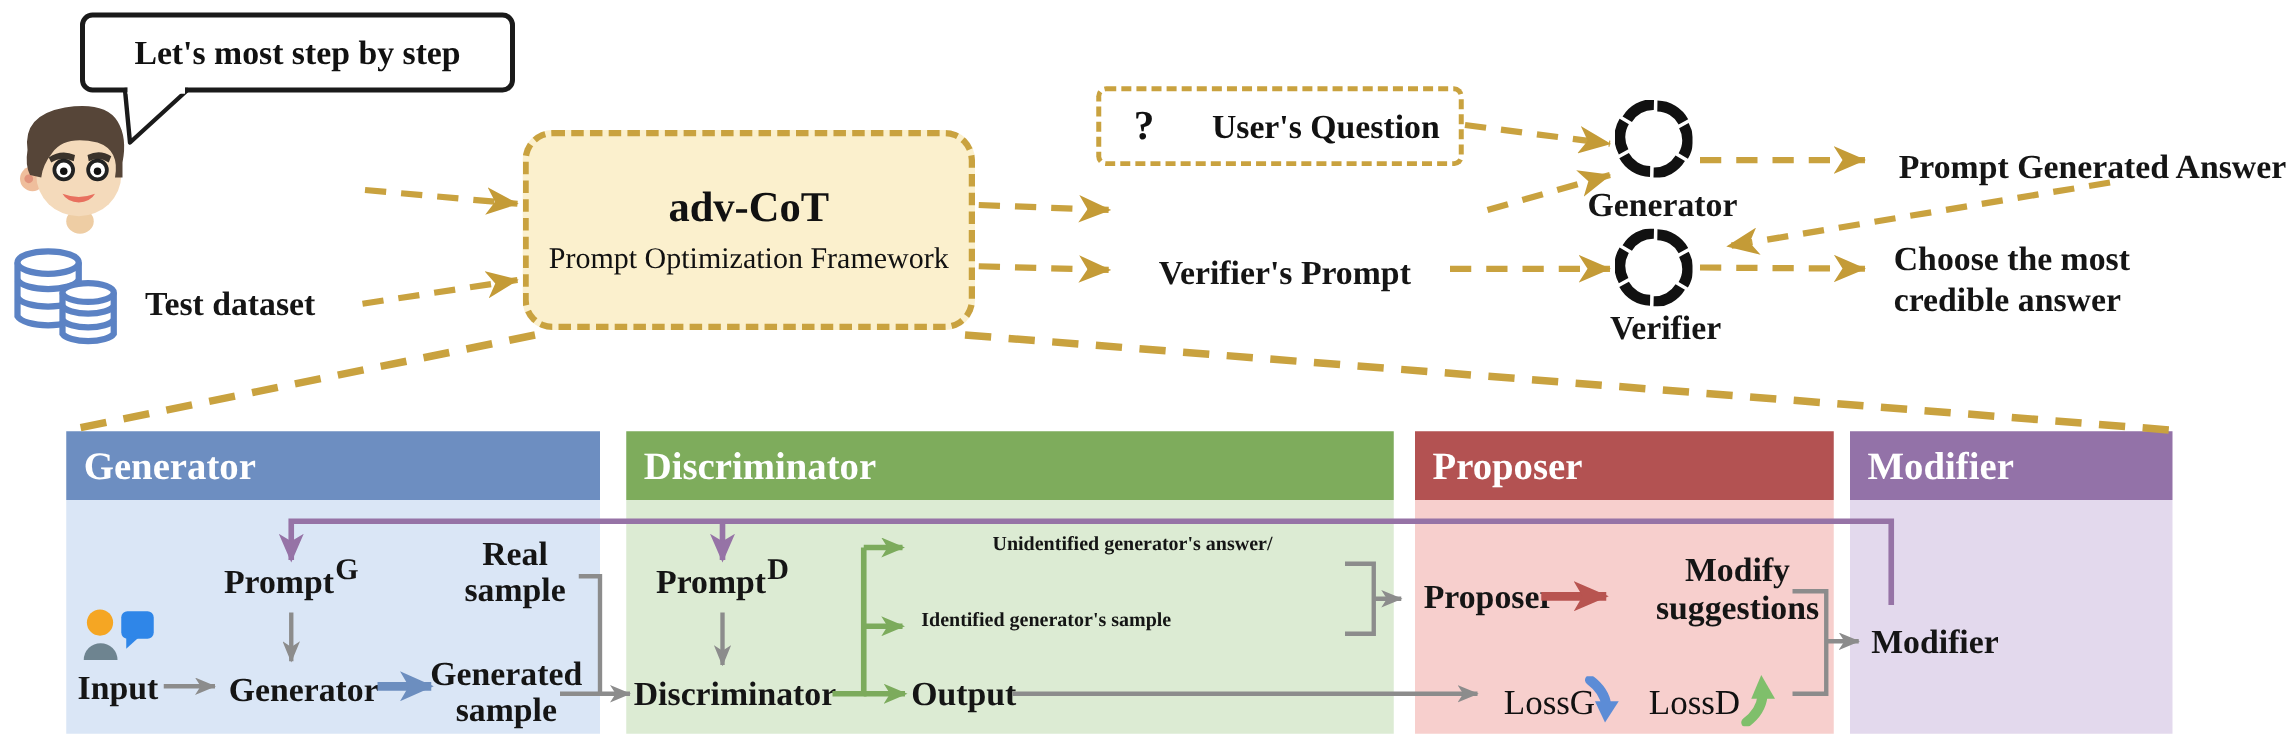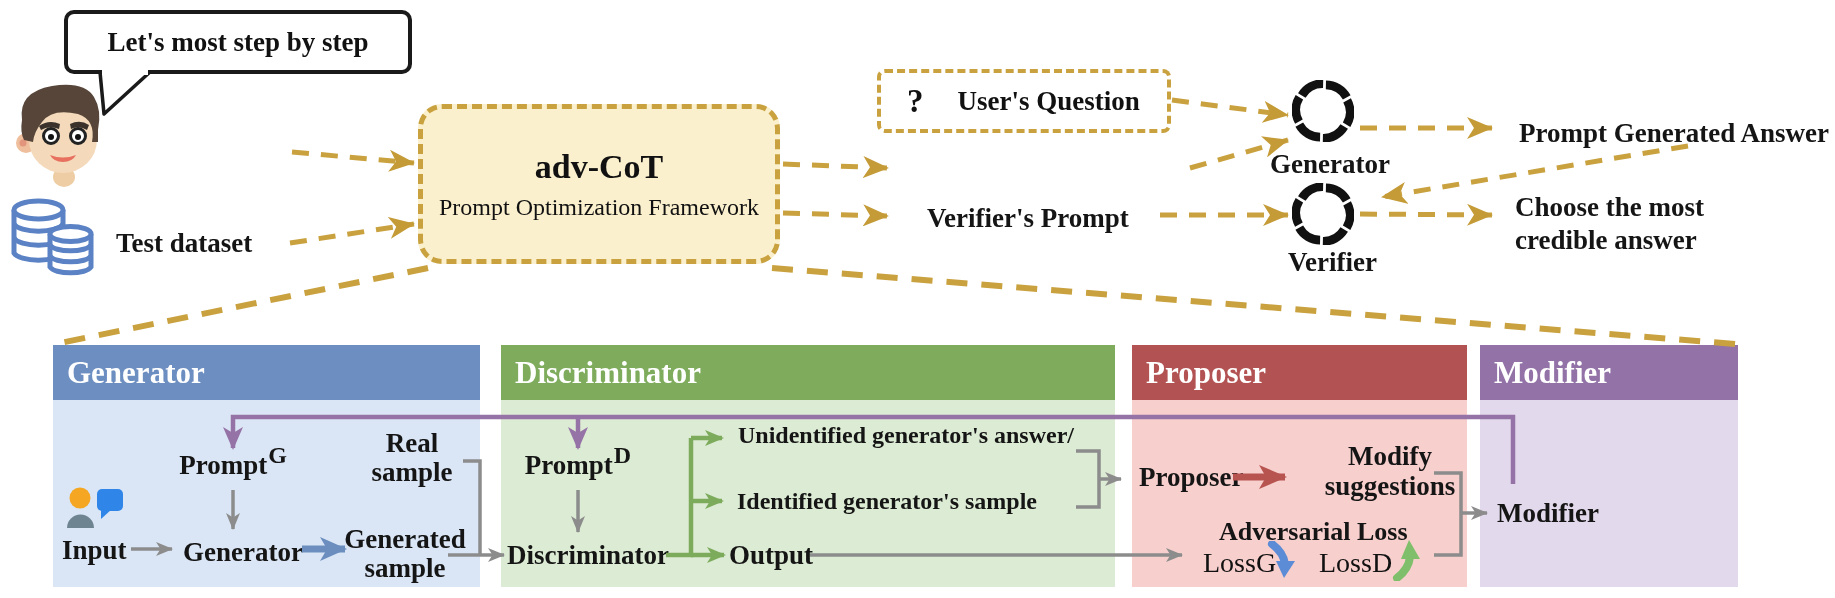--- a/index.html
+++ b/index.html
@@ -4,21 +4,21 @@
 <style>
   html,body{margin:0;padding:0;background:#ffffff;}
   #stage{
     position:relative;width:1835px;height:598px;background:#ffffff;overflow:hidden;
     font-family:"Liberation Serif","DejaVu Serif",serif;color:#111;
   }
   .abs{position:absolute;}
   .t{font-weight:bold;color:#151515;white-space:nowrap;line-height:1.05;}
   .f27{font-size:27px;}
   .f26{font-size:26px;}
-  .f24{font-size:24px;}
+  .f24{font-size:16px;}
   .center2{text-align:center;transform:translateX(-50%);}
   
   #speech-bubble{
     left:64px;top:10px;width:348px;height:64px;border:4px solid #1a1a1a;border-radius:10px;
     display:flex;align-items:center;justify-content:center;font-size:27px;font-weight:bold;
     background:#fff;box-sizing:border-box;
   }
   
   #advcot-box{
     left:418px;top:104px;width:362px;height:160px;box-sizing:border-box;
@@ -27,21 +27,21 @@
   }
   #advcot-box .title{font-size:34px;font-weight:bold;}
   #advcot-box .subtitle{font-size:24px;margin-top:8px;}
   
   #users-question-box{
     left:877px;top:69px;width:294px;height:64px;box-sizing:border-box;
     border:4px dashed #C9A23F;border-radius:8px;background:#fff;
     display:flex;align-items:center;
   }
   #users-question-box .qmark{font-size:33px;font-weight:bold;margin-left:26px;}
-  #users-question-box .qlabel{font-size:27px;font-weight:bold;margin-left:34px;}
+  #users-question-box .qlabel{font-size:27px;font-weight:bold;margin-left:46px;}
   
   .panel{position:absolute;top:345px;height:242px;}
   .panel .hdr{
     height:55px;display:flex;align-items:center;padding-left:14px;box-sizing:border-box;
     color:#ffffff;font-size:31px;font-weight:bold;
   }
   .panel .body{position:absolute;left:0;right:0;top:55px;bottom:0;}
   #panel-generator{left:53px;width:427px;}
   #panel-generator .hdr{background:#6D8EC1;}
   #panel-generator .body{background:#DAE6F6;}
@@ -188,21 +188,20 @@
     <span style="display:block">Unidentified generator's answer/</span>
   </div>
   <div class="abs t f24" style="left:737px;top:489px">Identified generator's sample</div>
   <div class="abs t f27" style="left:729px;top:541px">Output</div>
 
   <div class="abs t f27" style="left:1139px;top:463px">Proposer</div>
   <div class="abs t f27 center2" style="left:1390px;top:441px;line-height:30px">
     <span style="display:block">Modify</span>
     <span style="display:block">suggestions</span>
   </div>
-  <div class="abs t f26" style="left:1219px;top:518px">Adversarial Loss</div>
   <div class="abs" style="left:1203px;top:547px;font-size:28px">LossG</div>
   <div class="abs" style="left:1319px;top:547px;font-size:28px">LossD</div>
 
   <svg class="abs icon" style="left:1267px;top:541px" width="30" height="38" viewBox="0 0 30 38">
     <path d="M5,3 C13,9 17,15 18,23" stroke="#5C8CD6" stroke-width="8" fill="none" stroke-linecap="round"></path>
     <polygon points="9,20 28,20 17,37" fill="#5C8CD6"></polygon>
   </svg>
   <svg class="abs icon" style="left:1391px;top:537px" width="32" height="44" viewBox="0 0 32 44">
     <path d="M6,41 C14,35 18,29 19,20" stroke="#7FBF6B" stroke-width="8" fill="none" stroke-linecap="round"></path>
     <polygon points="10,22 29,22 18,3" fill="#7FBF6B"></polygon>

